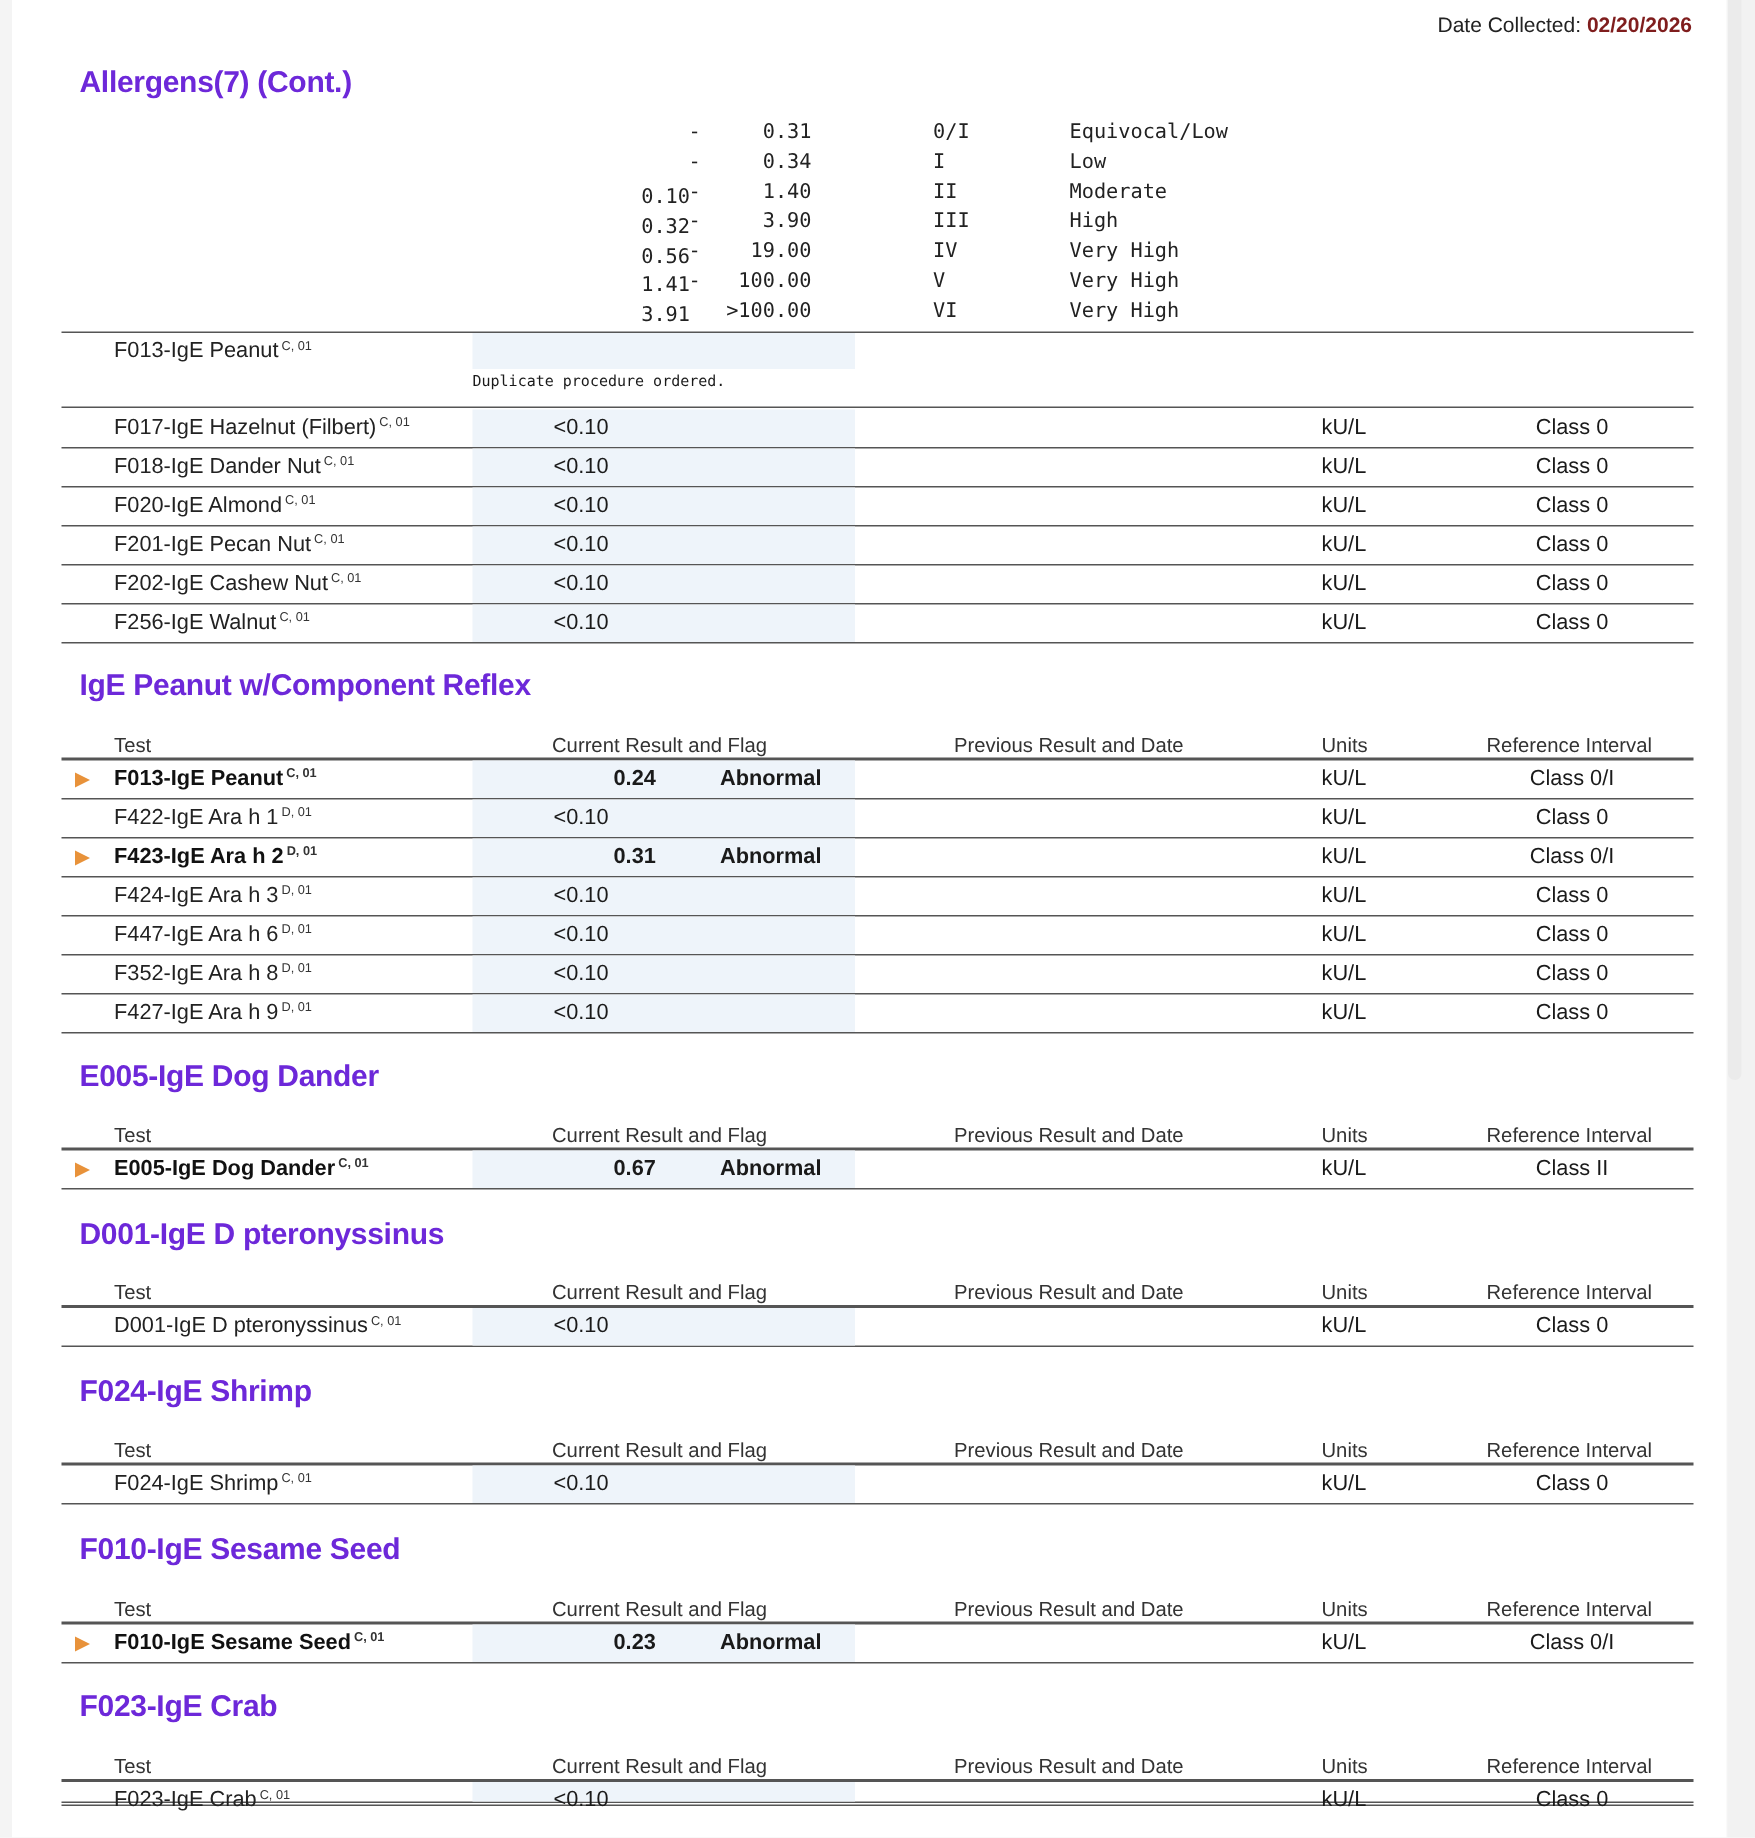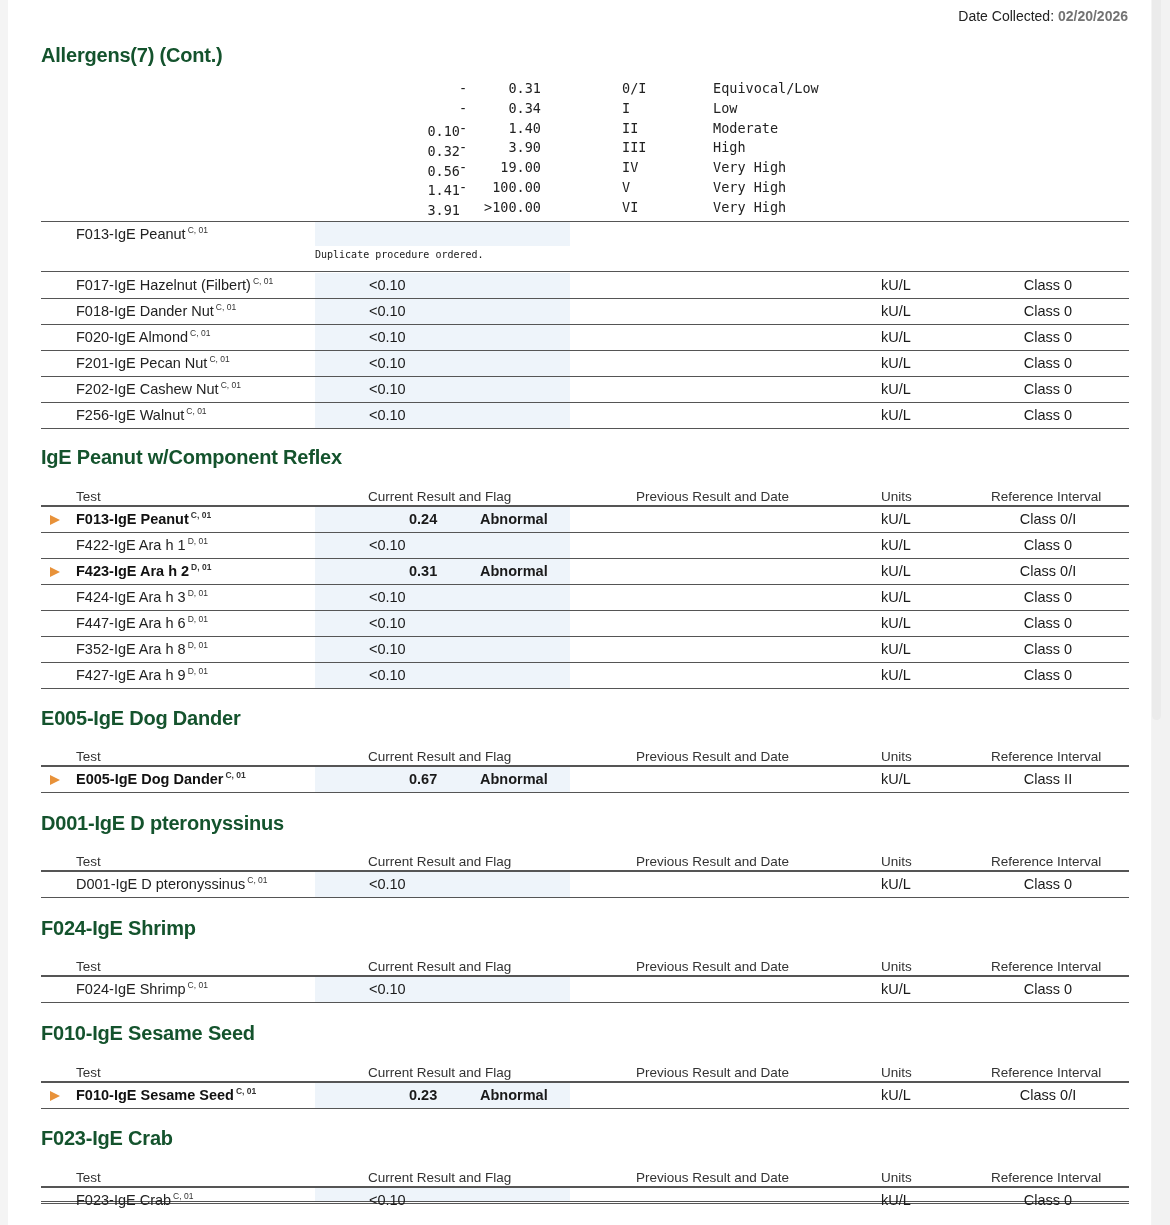--- a/index.html
+++ b/index.html
@@ -12,25 +12,25 @@
   .scrollbar-track {
     position: absolute; left: 1152px; top: 0; width: 18px; height: 1225px; background: #f2f2f2;
   }
   .scrollbar-thumb {
     position: absolute; left: 1152px; top: 0; width: 9px; height: 720px;
     background: #ebebeb; border-radius: 0 0 5px 5px;
   }
   .date-collected {
     position: absolute; right: 42px; top: 8px; font-size: 14px; color: #222;
   }
-  .date-collected b { font-weight: bold; color: #737373; }
+  .date-collected b { font-weight: bold; color: #7f1d1d; }
   .content { position: absolute; left: 41px; top: 0; width: 1088px; }
 
   .section-title {
-    position: absolute; left: 0; font-size: 20px; font-weight: bold; color: #14532d; letter-spacing: -0.2px;
+    position: absolute; left: 12px; font-size: 20px; font-weight: bold; color: #6d28d9; letter-spacing: -0.2px;
   }
 
   
   .legend {
     position: absolute; left: 0; top: 80px; width: 1088px;
     font-family: "DejaVu Sans Mono", monospace; font-size: 13.5px; color: #222;
   }
   .legend-row { position: relative; height: 19.8px; }
   .legend-row span { position: absolute; top: 0; white-space: pre; }
   .lg-low { right: 669px; text-align: left; margin-top: 43px; }

